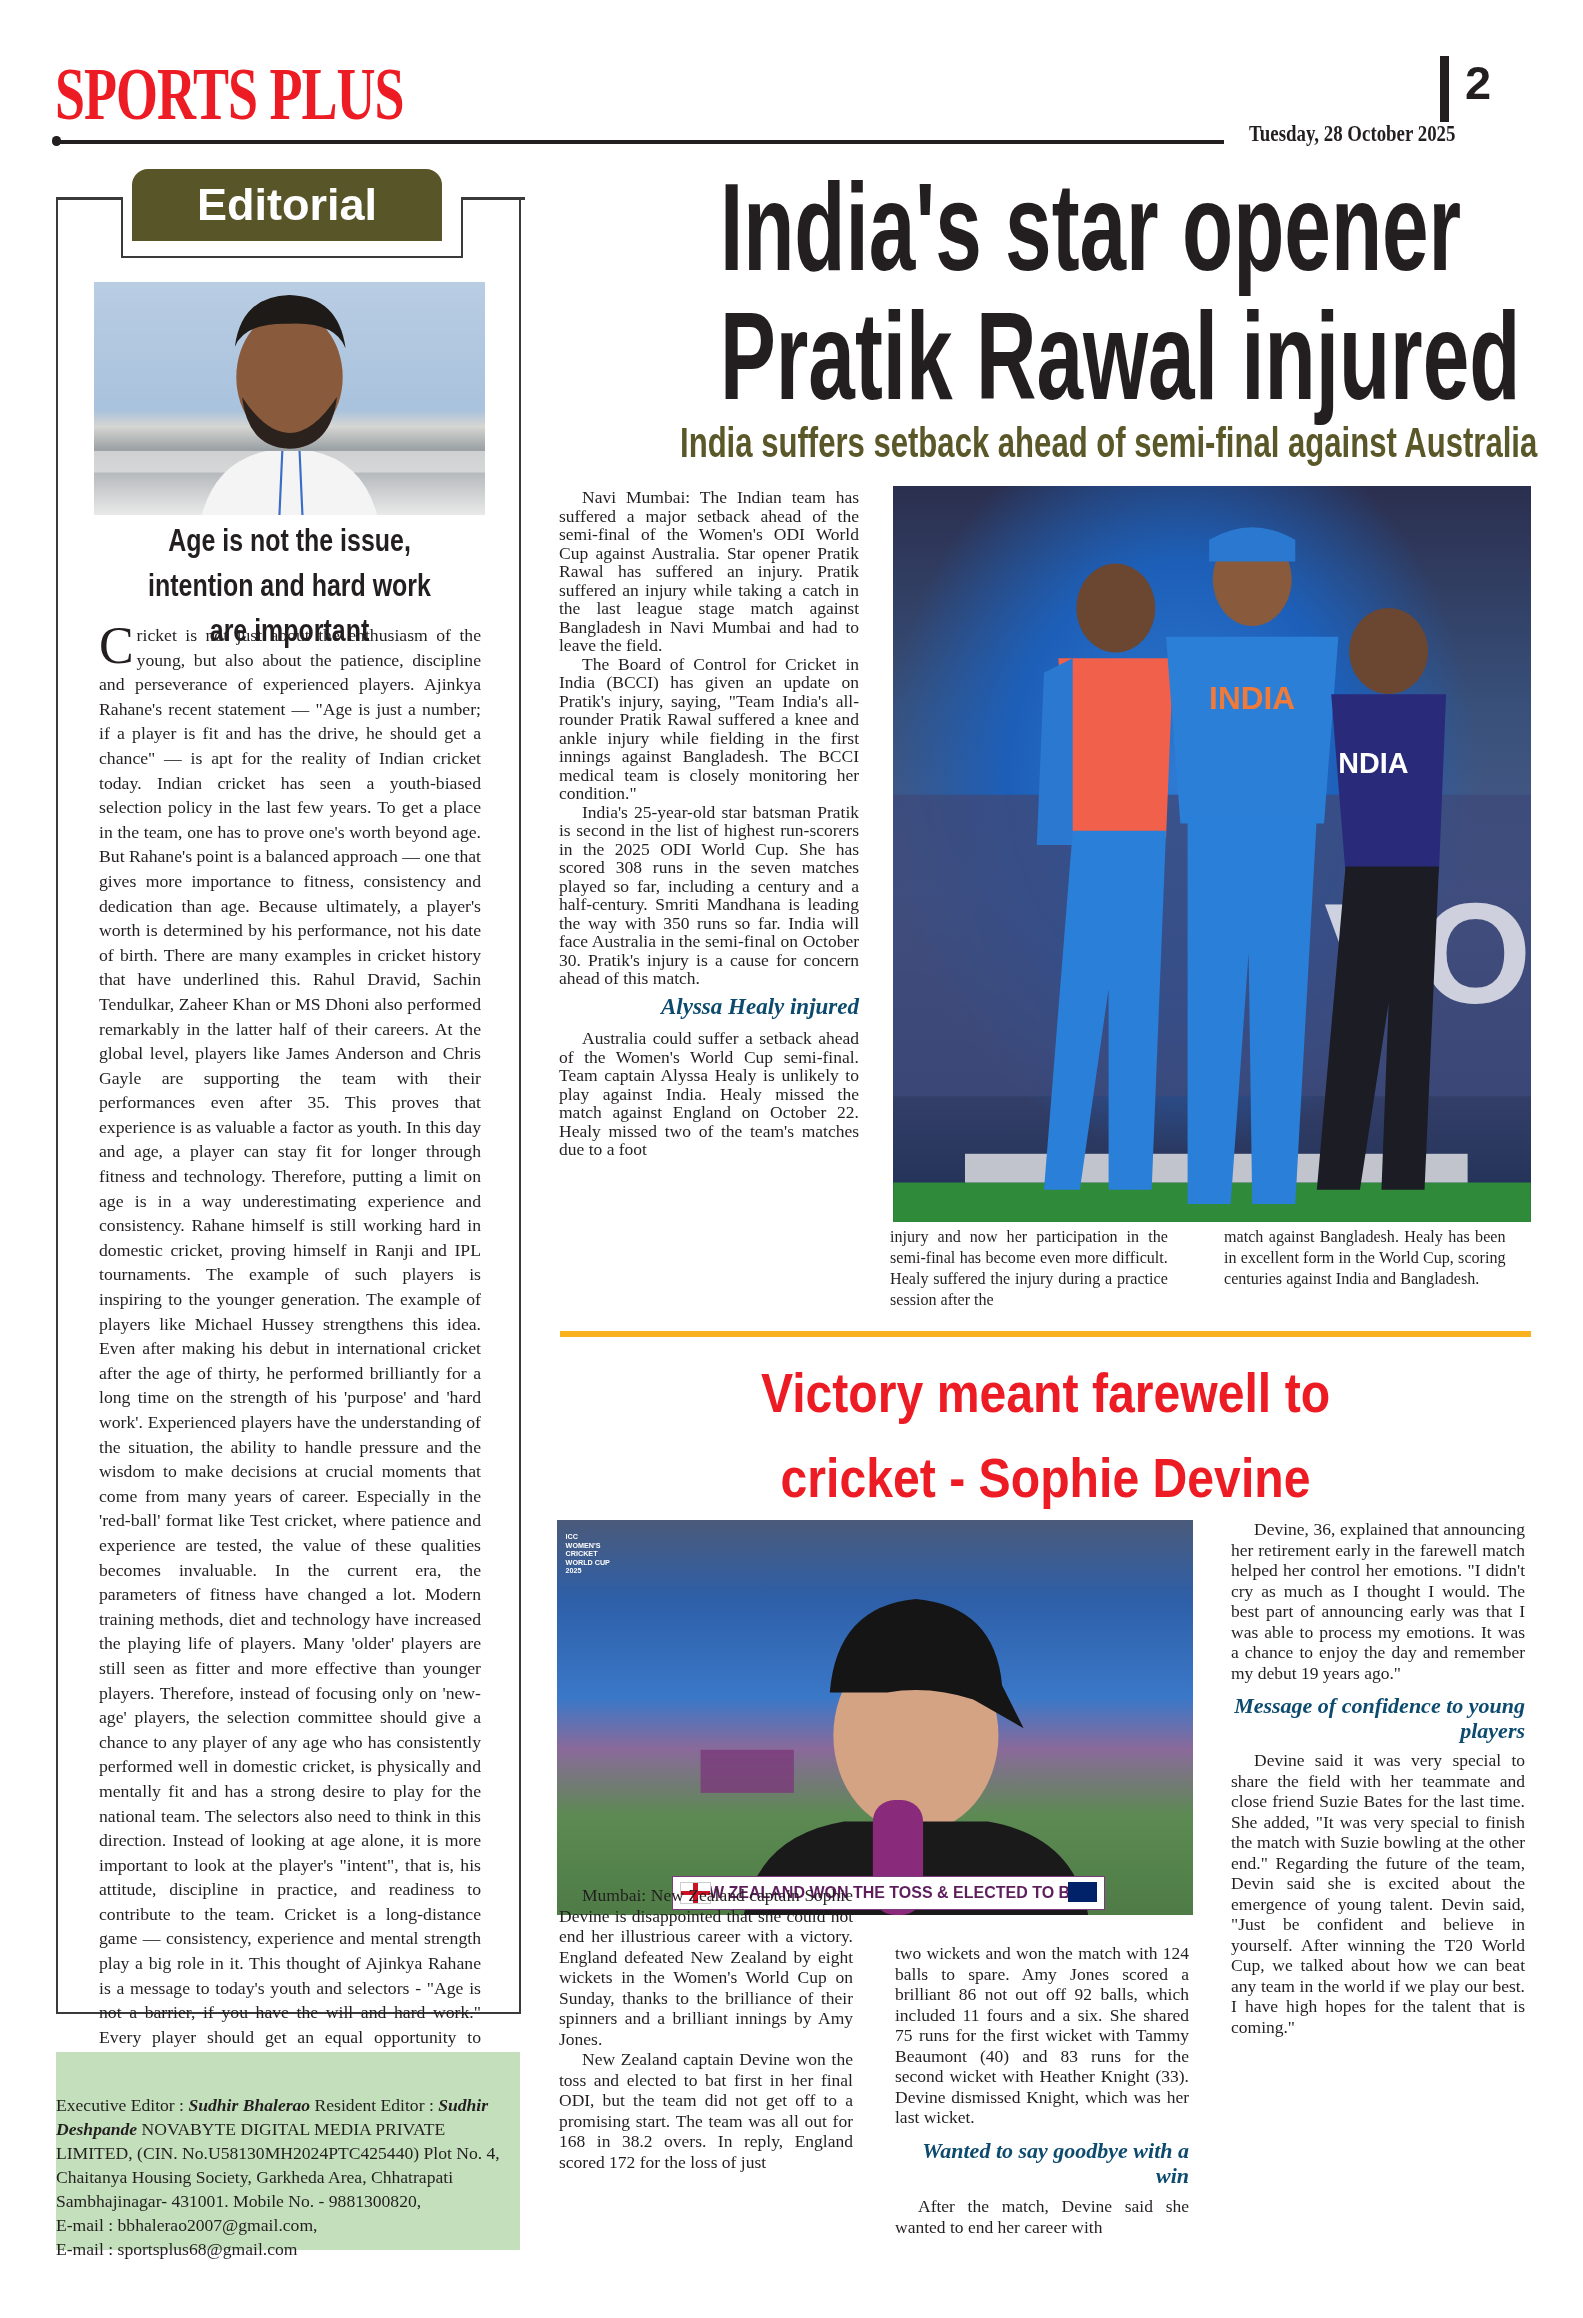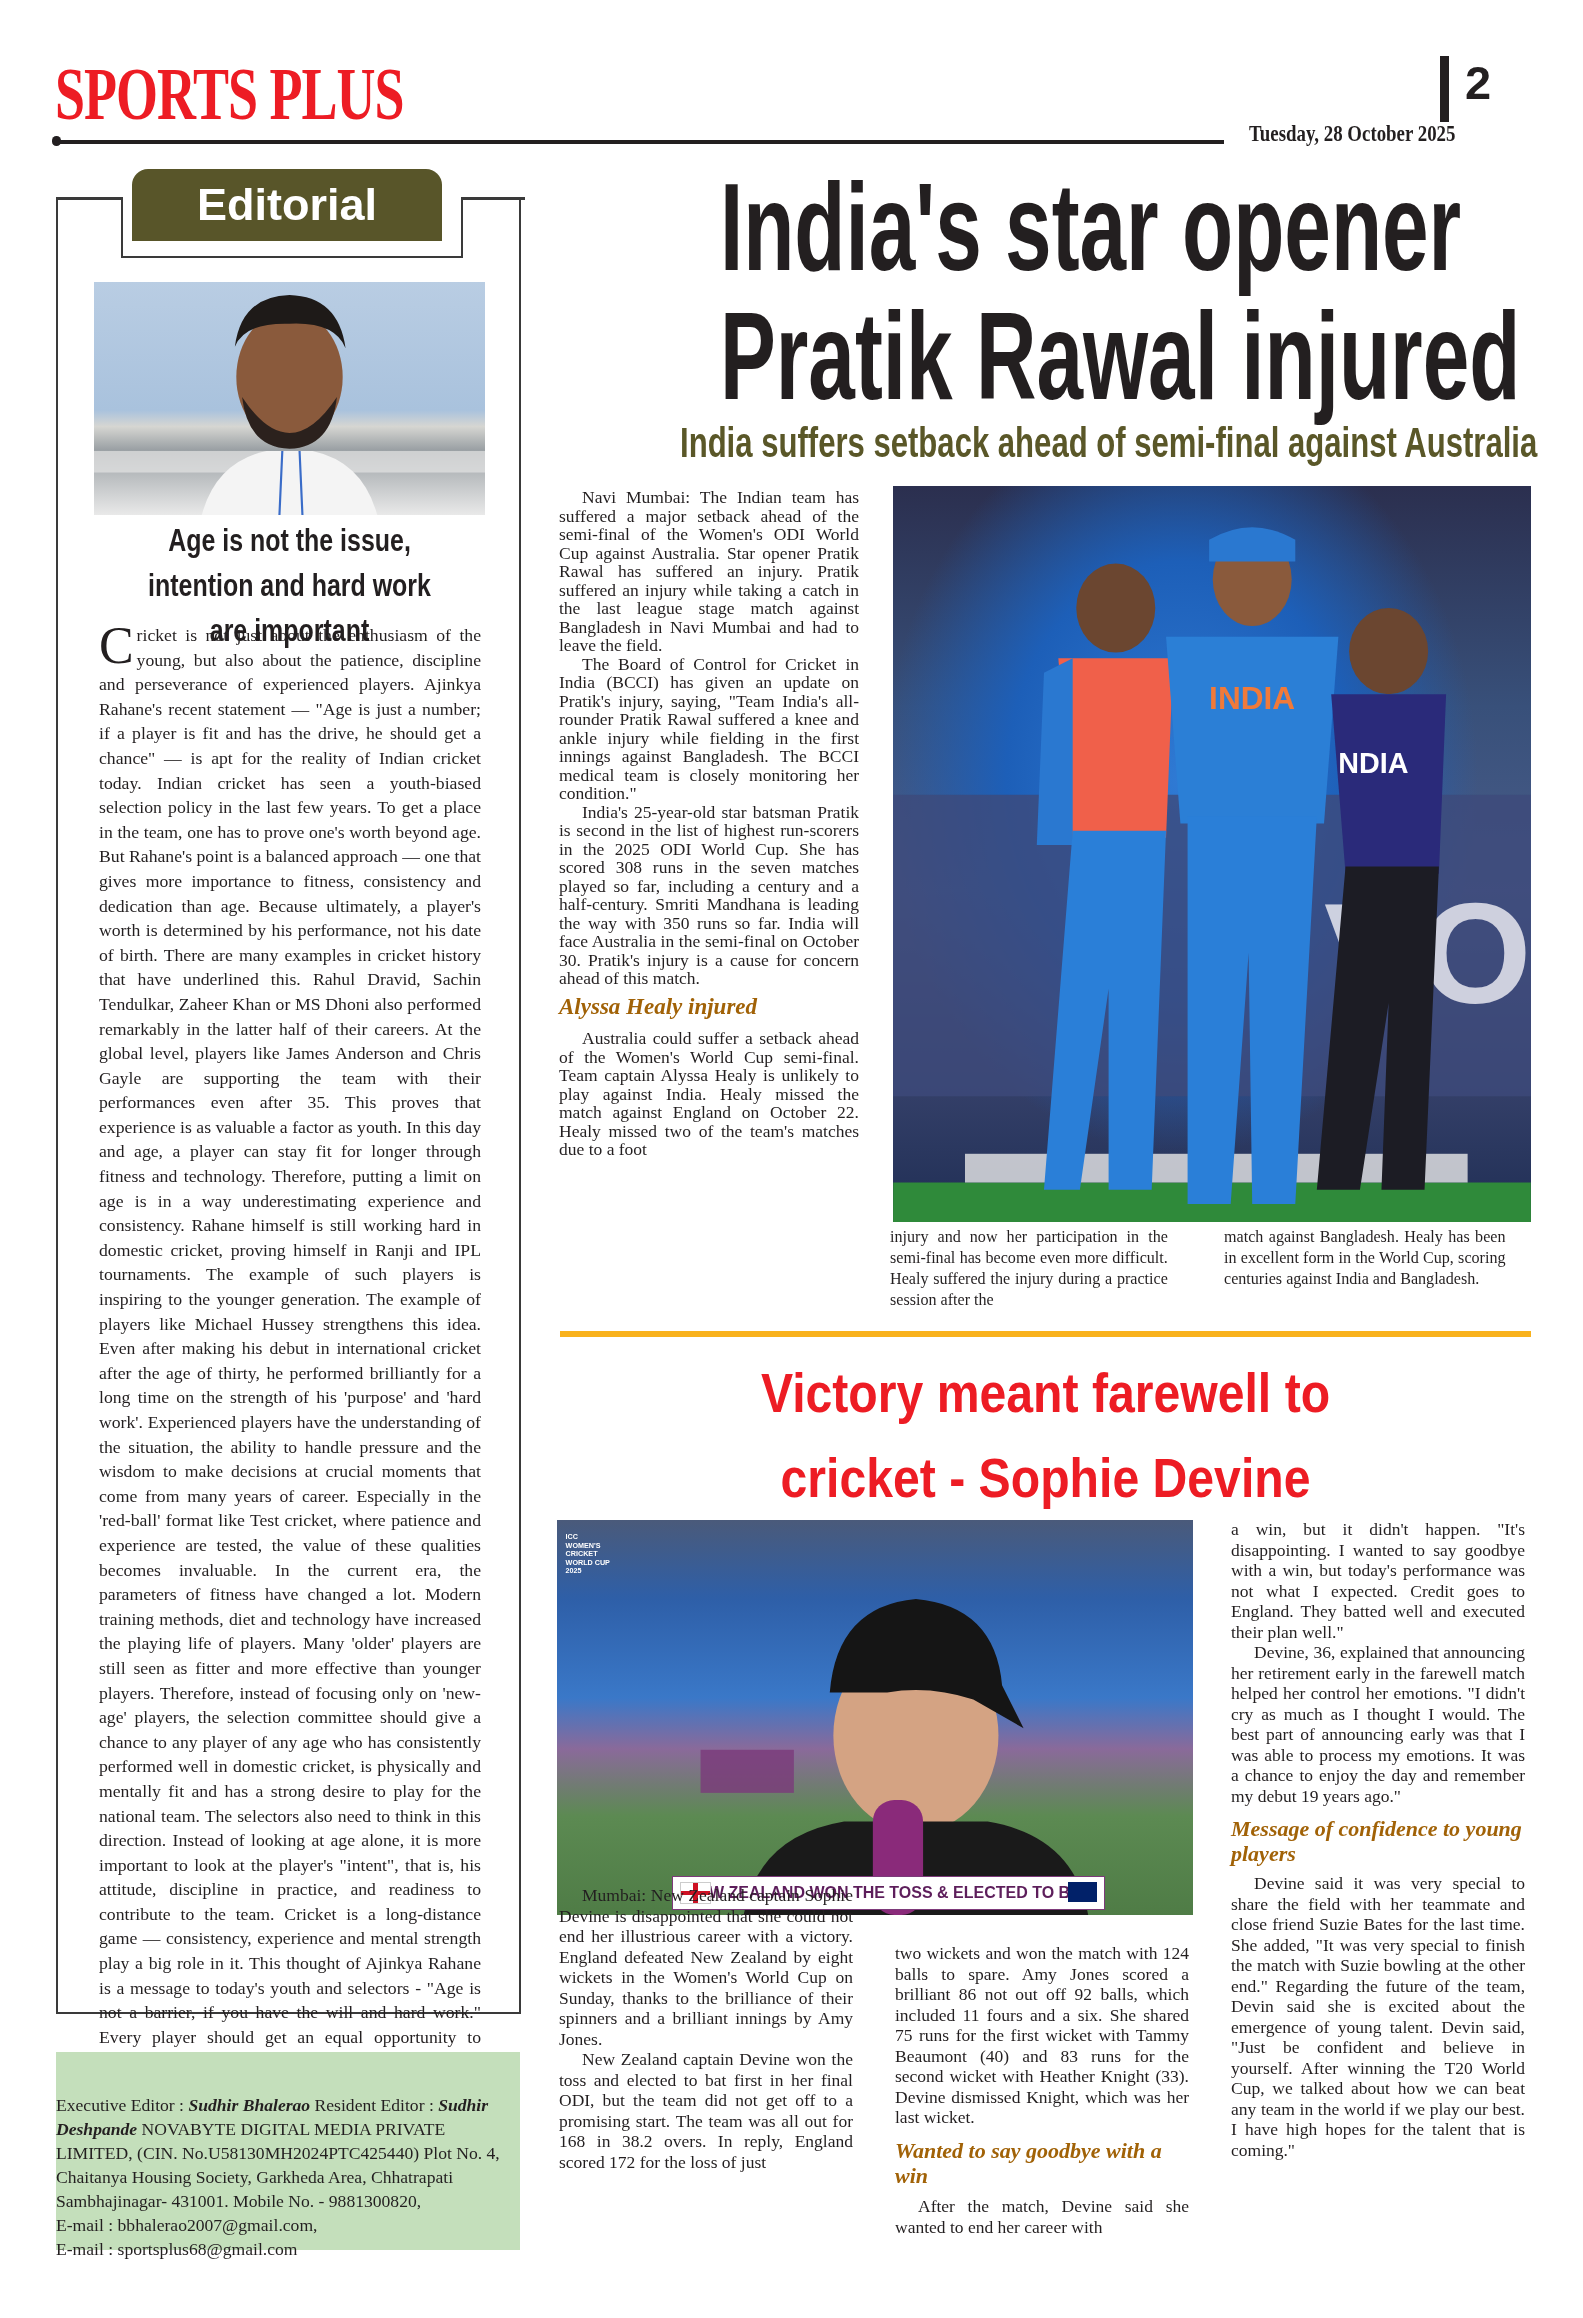--- a/index.html
+++ b/index.html
@@ -29,21 +29,21 @@
 
   
   .credits { left:56px; top:2052px; width:464px; height:198px; background:#c4dfbb; font-size:17.6px; line-height:24px; text-align:left; padding-top:41px; box-sizing:border-box; }
   .credits i { font-weight:700; }
 
   
   .h1 { left:560px; top:162px; width:969px; font-size:125px; font-weight:700; line-height:129px; text-align:center; color:#231f20; transform:scaleX(0.67); transform-origin:center top; white-space:nowrap; }
   .h1-deck { left:553px; top:419px; width:977px; font-size:42px; font-weight:700; color:#5a5728; text-align:center; transform:scaleX(0.74); transform-origin:center top; white-space:nowrap; }
   .s1-col1 { left:559px; top:488px; width:300px; font-size:17.5px; line-height:18.5px; text-align:justify; }
   .s1-col1 p, .s2-col p { margin:0; text-indent:23px; }
-  .subhead-red { color:#a16207; font-style:italic; font-weight:700; text-align:left; }
+  .subhead-red { color:#0c4a6e; font-style:italic; font-weight:700; text-align:right; }
   .s1-photo { left:893px; top:486px; width:638px; height:736px; background:
       radial-gradient(ellipse at 45% 40%, #2f7ad4 0%, #1d5fb8 35%, transparent 60%),
       linear-gradient(180deg,#2b2f4f 0%, #38507a 30%, #4a5d8a 55%, #3c4670 75%, #25335a 95%, #2e7a38 100%); overflow:hidden; }
   .s1-col2 { left:890px; top:1226px; width:302px; font-size:17.5px; line-height:21px; text-align:justify; transform:scaleX(0.92); transform-origin:left top; }
   .s1-col3 { left:1224px; top:1226px; width:306px; font-size:17.5px; line-height:21px; text-align:justify; transform:scaleX(0.92); transform-origin:left top; }
   .gold-rule { left:560px; top:1331px; width:971px; height:5.7px; background:#f9b21d; }
 
   
   .h2 { left:560px; top:1350px; width:971px; text-align:center; font-size:56px; font-weight:700; color:#ed1c24; line-height:85px; transform:scaleX(0.86); transform-origin:center top; }
   .s2-photo { left:557px; top:1520px; width:636px; height:395px; overflow:hidden; background:
@@ -170,18 +170,17 @@
   <p>New Zealand captain Devine won the toss and elected to bat first in her final ODI, but the team did not get off to a promising start. The team was all out for 168 in 38.2 overs. In reply, England scored 172 for the loss of just</p>
 </div>
 
 <div class="abs s2-col s2-c2 serif">
   <p style="text-indent:0">two wickets and won the match with 124 balls to spare. Amy Jones scored a brilliant 86 not out off 92 balls, which included 11 fours and a six. She shared 75 runs for the first wicket with Tammy Beaumont (40) and 83 runs for the second wicket with Heather Knight (33). Devine dismissed Knight, which was her last wicket.</p>
   <div class="subhead-red" style="font-size:22px;line-height:25px;margin:10px 0 8.6px;">Wanted to say goodbye with a win</div>
   <p>After the match, Devine said she wanted to end her career with</p>
 </div>
 
 <div class="abs s2-col s2-c3 serif">
-  <p style="text-indent:0">a win, but it didn't happen. "It's disappointing. I wanted to say goodbye with a win, but today's performance was not what I expected. Credit goes to England. They batted well and executed their plan well."</p>
   <p>Devine, 36, explained that announcing her retirement early in the farewell match helped her control her emotions. "I didn't cry as much as I thought I would. The best part of announcing early was that I was able to process my emotions. It was a chance to enjoy the day and remember my debut 19 years ago."</p>
   <div class="subhead-red" style="font-size:22px;line-height:25px;margin:10px 0 7.2px;">Message of confidence to young players</div>
   <p>Devine said it was very special to share the field with her teammate and close friend Suzie Bates for the last time. She added, "It was very special to finish the match with Suzie bowling at the other end." Regarding the future of the team, Devin said she is excited about the emergence of young talent. Devin said, "Just be confident and believe in yourself. After winning the T20 World Cup, we talked about how we can beat any team in the world if we play our best. I have high hopes for the talent that is coming."</p>
 </div>
 
 
 </body></html>

